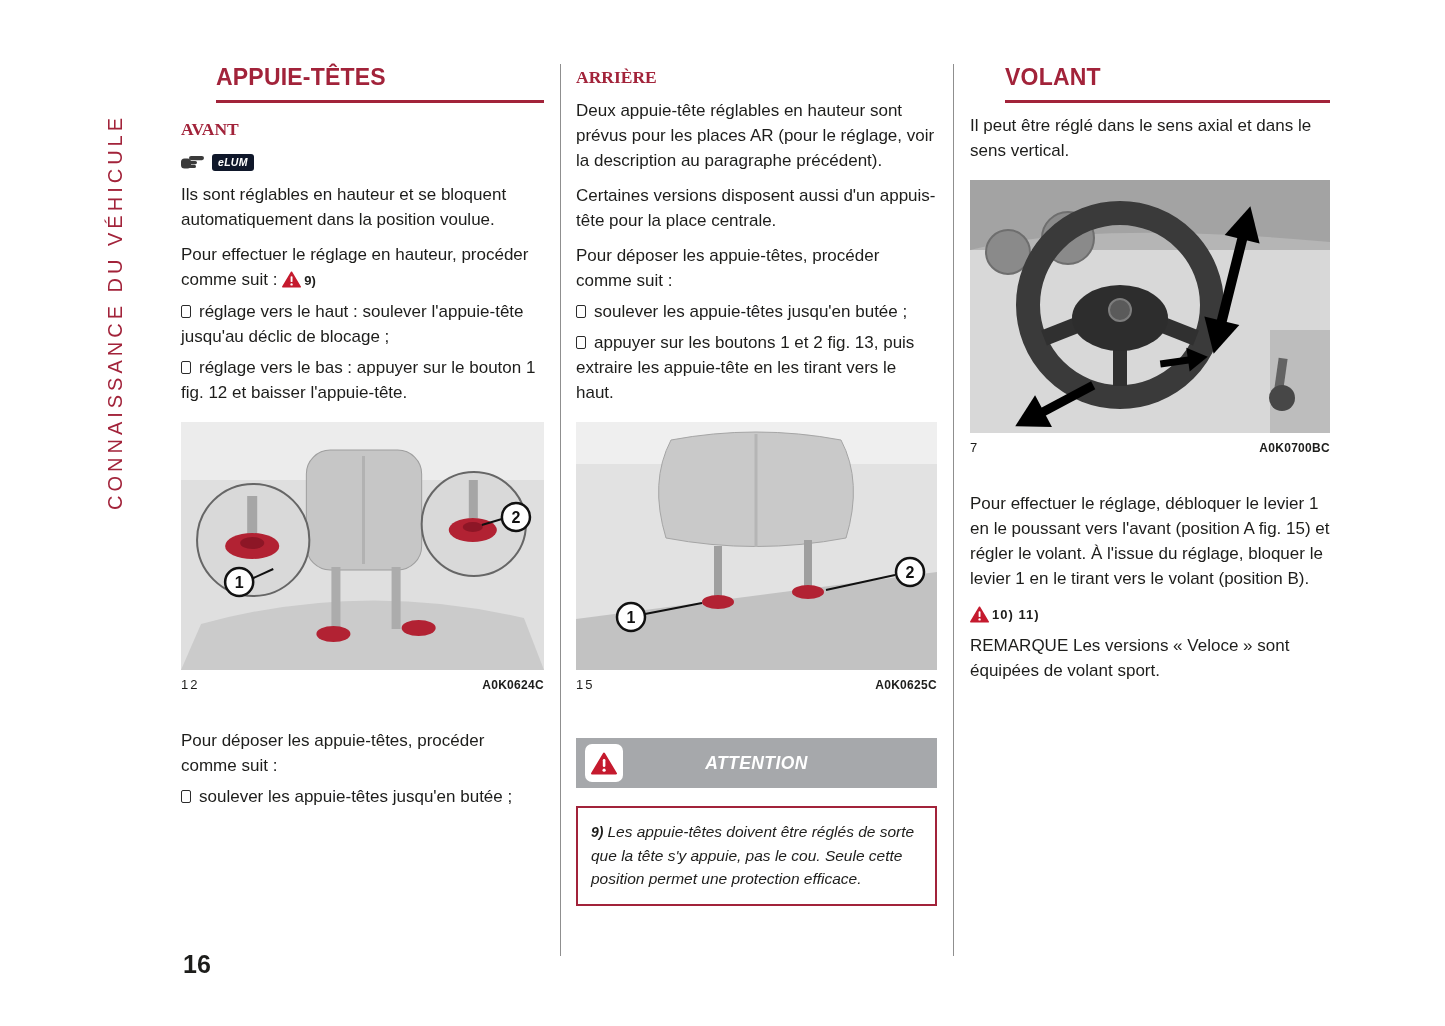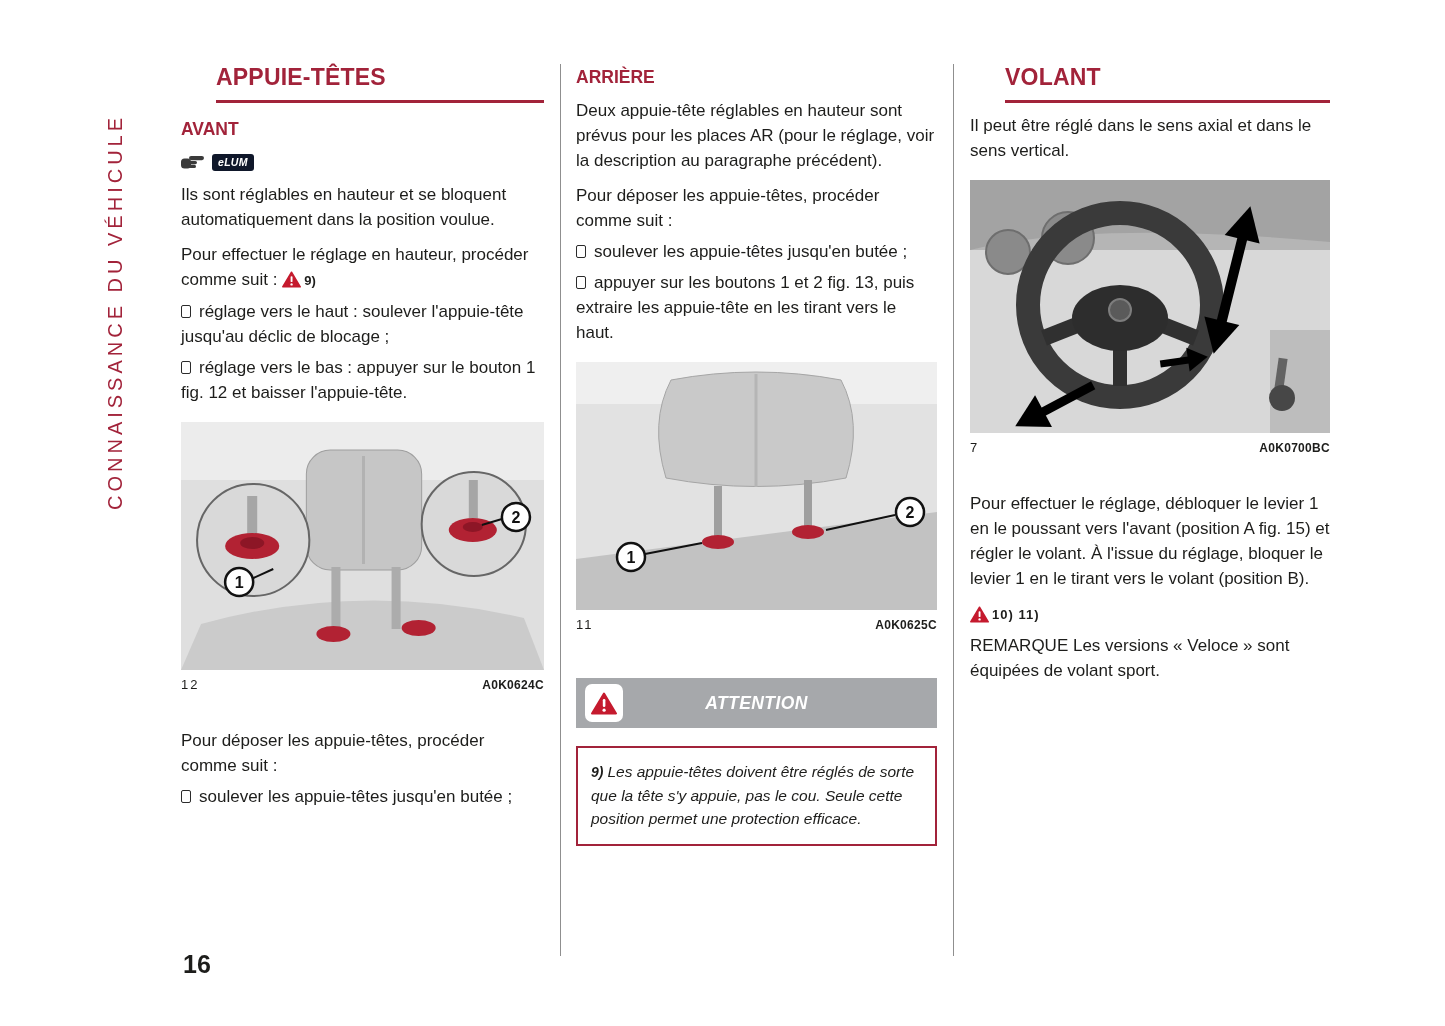--- a/index.html
+++ b/index.html
@@ -21,21 +21,21 @@
   .divider{position:absolute;top:64px;width:1px;height:892px;background:#8f8f8f;}
   .d1{left:560px;} .d2{left:953px;}
 
   .col{position:absolute;top:64px;}
   .col1{left:181px;width:363px;}
   .col2{left:576px;width:361px;}
   .col3{left:970px;width:360px;}
 
   h1.sec{font-size:23px;font-weight:800;color:var(--red);letter-spacing:.2px;
     padding-bottom:9px;border-bottom:3px solid var(--red);margin-left:35px;}
-  h2.sub{font-size:17.5px;font-weight:700;color:var(--red);margin-top:16px;}
+  h2.sub{font-size:17.5px;font-weight:700;color:var(--red);margin-top:16px;font-family:Liberation Serif, serif;}
   h2.sub.top{margin-top:3px;}
 
   .iconrow{margin-top:12px;display:flex;align-items:center;gap:7px;height:20px;}
   .handicon{display:block;}
   .elum{background:#0f172a;color:#fff;font-size:10.5px;font-style:italic;
     font-weight:700;padding:2px 6px 3px;border-radius:3px;letter-spacing:.3px;}
 
   .p{font-size:17px;line-height:25px;margin-top:10px;}
   .bullet{font-size:17px;line-height:25px;margin-top:6px;}
   .box{display:inline-block;width:10px;height:13px;border:1.6px solid #2b2b2b;
@@ -138,20 +138,21 @@
     </figure>
 
     <p class="p afterfig">Pour déposer les appuie-têtes, procéder comme suit :</p>
     <p class="bullet"><span class="box"></span><span>soulever les appuie-têtes jusqu'en butée ;</span></p>
   </section>
 
   <section class="col col2">
     <h2 class="sub top">ARRIÈRE</h2>
 
     <p class="p">Deux appuie-tête réglables en hauteur sont prévus pour les places AR (pour le réglage, voir la description au paragraphe précédent).</p>
+    <p class="p">Certaines versions disposent aussi d'un appuis-tête pour la place centrale.</p>
     <p class="p">Pour déposer les appuie-têtes, procéder comme suit :</p>
     <p class="bullet"><span class="box"></span><span>soulever les appuie-têtes jusqu'en butée ;</span></p>
     <p class="bullet"><span class="box"></span><span>appuyer sur les boutons 1 et 2 fig. 13, puis extraire les appuie-tête en les tirant vers le haut.</span></p>
 
     <figure class="fig">
       <div class="figimg h248">
         <svg viewBox="0 0 361 248" preserveAspectRatio="none">
           <rect width="361" height="248" fill="#e2e2e2"></rect>
           <rect width="361" height="42" fill="#efefef"></rect>
           <path d="M0,197 L361,150 L361,248 L0,248 Z" fill="#c2c2c2"></path>
@@ -163,21 +164,21 @@
           <ellipse cx="232" cy="170" rx="16" ry="7" fill="#b22233"></ellipse>
           <line x1="69" y1="192" x2="126" y2="181" stroke="#111" stroke-width="2"></line>
           <circle cx="55" cy="195" r="14" fill="#fff" stroke="#111" stroke-width="2.5"></circle>
           <text x="55" y="201" text-anchor="middle" font-size="16" font-weight="bold" fill="#111">1</text>
           <line x1="319" y1="153" x2="250" y2="168" stroke="#111" stroke-width="2"></line>
           <circle cx="334" cy="150" r="14" fill="#fff" stroke="#111" stroke-width="2.5"></circle>
           <text x="334" y="156" text-anchor="middle" font-size="16" font-weight="bold" fill="#111">2</text>
         </svg>
       </div>
       <figcaption class="figcap">
-        <span class="num">11</span>
+        <span class="num">15</span>
         <span class="code">A0K0625C</span>
       </figcaption>
     </figure>
 
     <div class="att">
       <span class="attbadge">
         <svg viewBox="0 0 26 23">
           <path d="M13 1.5 L25 21.5 H1 Z" fill="#c51a2e" stroke="#c51a2e" stroke-width="2" stroke-linejoin="round"></path>
           <rect x="11.8" y="7" width="2.6" height="8" rx="1.2" fill="#fff"></rect>
           <circle cx="13.1" cy="18.2" r="1.6" fill="#fff"></circle>

